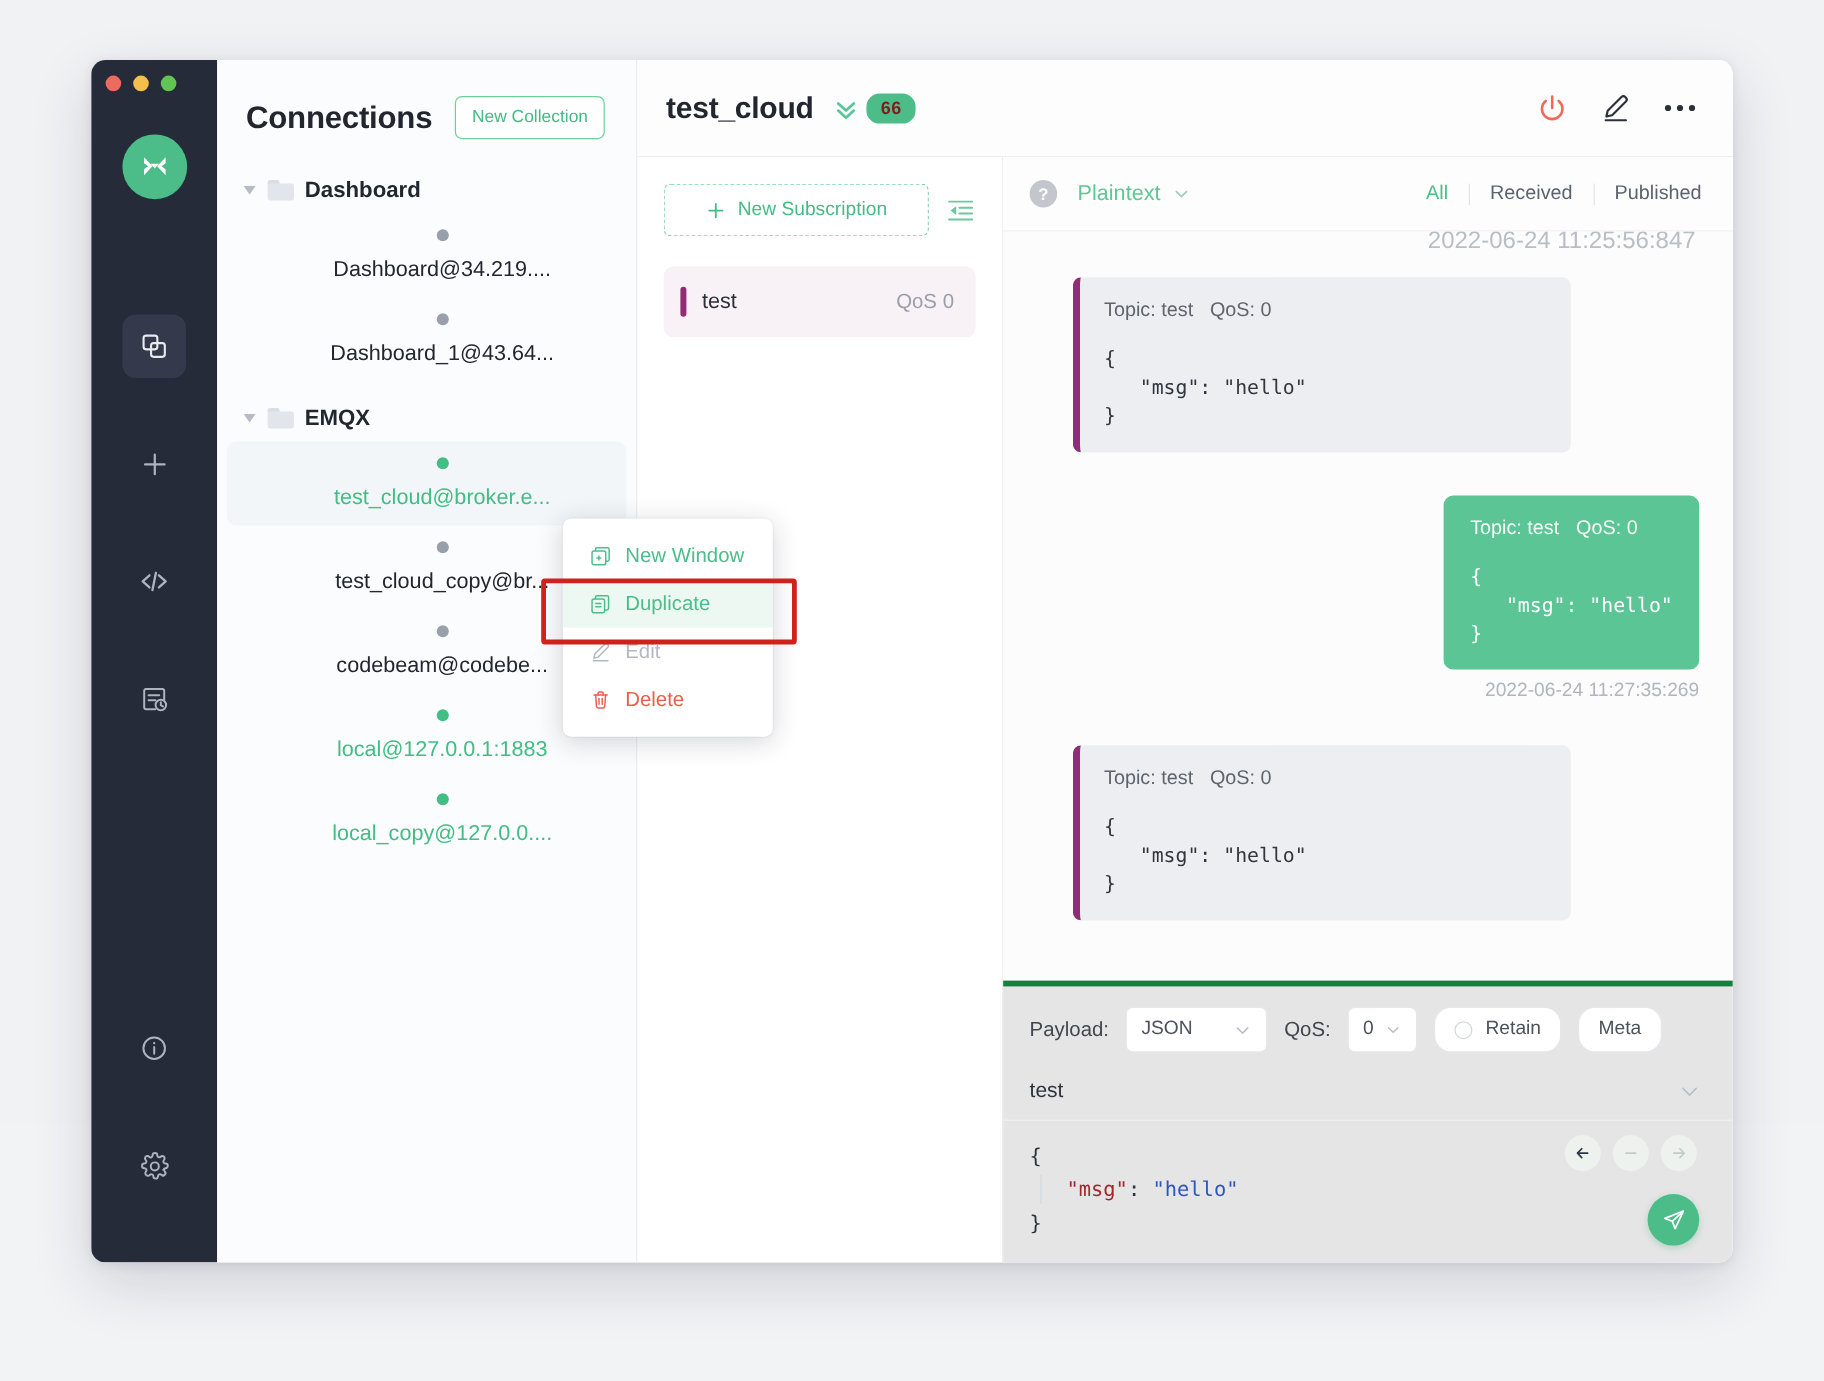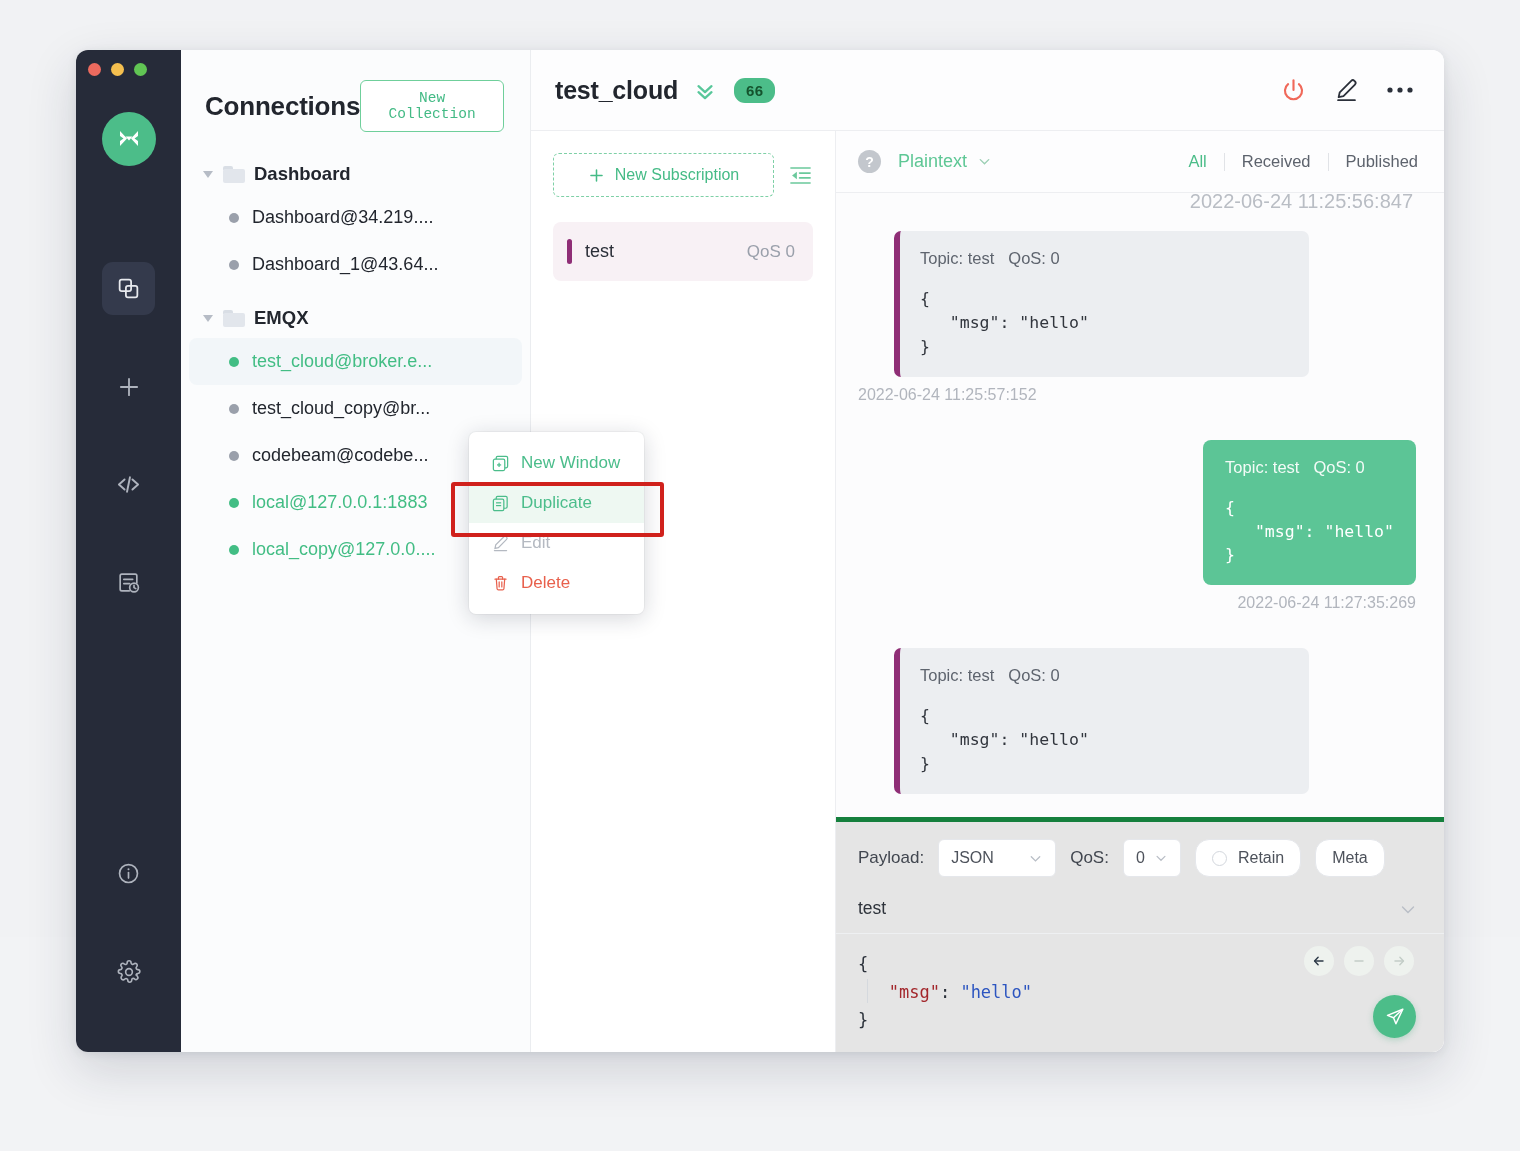--- a/index.html
+++ b/index.html
@@ -78,21 +78,21 @@
   }
   .conns-title { font-size: 26px; font-weight: bold; color: #22262e; letter-spacing: -.2px; }
   .new-collection {
     border: 1px solid #6fcf9b;
     color: #43ba85;
     background: #fff;
     font-size: 14.5px;
     border-radius: 6px;
     padding: 9px 13px;
     cursor: pointer;
-    font-family: Liberation Mono, monospace;
+    font-family: Liberation Sans, sans-serif;
   }
   .tree { margin-top: 22px; }
   .folder {
     display: flex; align-items: center; gap: 9px;
     padding: 9px 0 9px 22px;
     font-size: 18.5px; font-weight: bold; color: #22262e;
   }
   .caret {
     width: 0; height: 0;
     border-left: 5.5px solid transparent;
@@ -110,20 +110,21 @@
     width: 22px; height: 14px; background: #e2e6ec; border-radius: 2px;
   }
   .conn-item {
     display: flex; align-items: center; gap: 13px;
     padding: 13px 14px 13px 40px;
     font-size: 18px; color: #22262e;
     border-radius: 8px;
     margin: 0 8px;
     cursor: pointer;
     white-space: nowrap;
+    flex-direction: column;
   }
   .conn-item .sdot { width: 10px; height: 10px; border-radius: 50%; background: #9aa0ab; flex: 0 0 10px; }
   .conn-item.online .sdot { background: #42bd84; }
   .conn-item.online .clabel { color: #42bd84; }
   .conn-item.selected { background: #f2f6f9; }
   .clabel { overflow: hidden; text-overflow: ellipsis; }
 
   
   .ctx-menu {
     position: absolute;
@@ -159,22 +160,22 @@
   .main-head {
     height: 81px;
     border-bottom: 1px solid #edeef1;
     display: flex; align-items: center;
     padding: 0 30px 0 24px;
     background: #fdfdfe;
   }
   .main-title { font-size: 25px; font-weight: bold; color: #22262e; letter-spacing: -.2px; }
   .chev-dbl { margin-left: 14px; display: flex; align-items: center; cursor: pointer; }
   .badge {
-    margin-left: 16px;
-    background: #4cbd89; color: #14532d;
+    margin-left: 4px;
+    background: #4cbd89; color: #7f1d1d;
     font-size: 15px; font-weight: bold;
     border-radius: 11px;
     padding: 4px 12px;
     letter-spacing: .3px;
   }
   .head-actions { margin-left: auto; display: flex; align-items: center; gap: 26px; }
   .hi { cursor: pointer; display: flex; align-items: center; }
 
   .body { flex: 1; display: flex; min-height: 0; }
 
@@ -565,21 +566,20 @@
 
           <div class="msg">
             <div class="bubble">
               <div class="meta">
                 <span>Topic: test</span><span class="gap"></span><span>QoS: 0</span>
               </div>
               <pre>{
    "msg": "hello"
 }</pre>
             </div>
-            <div class="ts">2022-06-24 11:25:57:152</div>
           </div>
 
           <div class="msg out" style="margin-top:36px;">
             <div class="bubble green">
               <div class="meta">
                 <span>Topic: test</span><span class="gap"></span><span>QoS: 0</span>
               </div>
               <pre>{
    "msg": "hello"
 }</pre>

